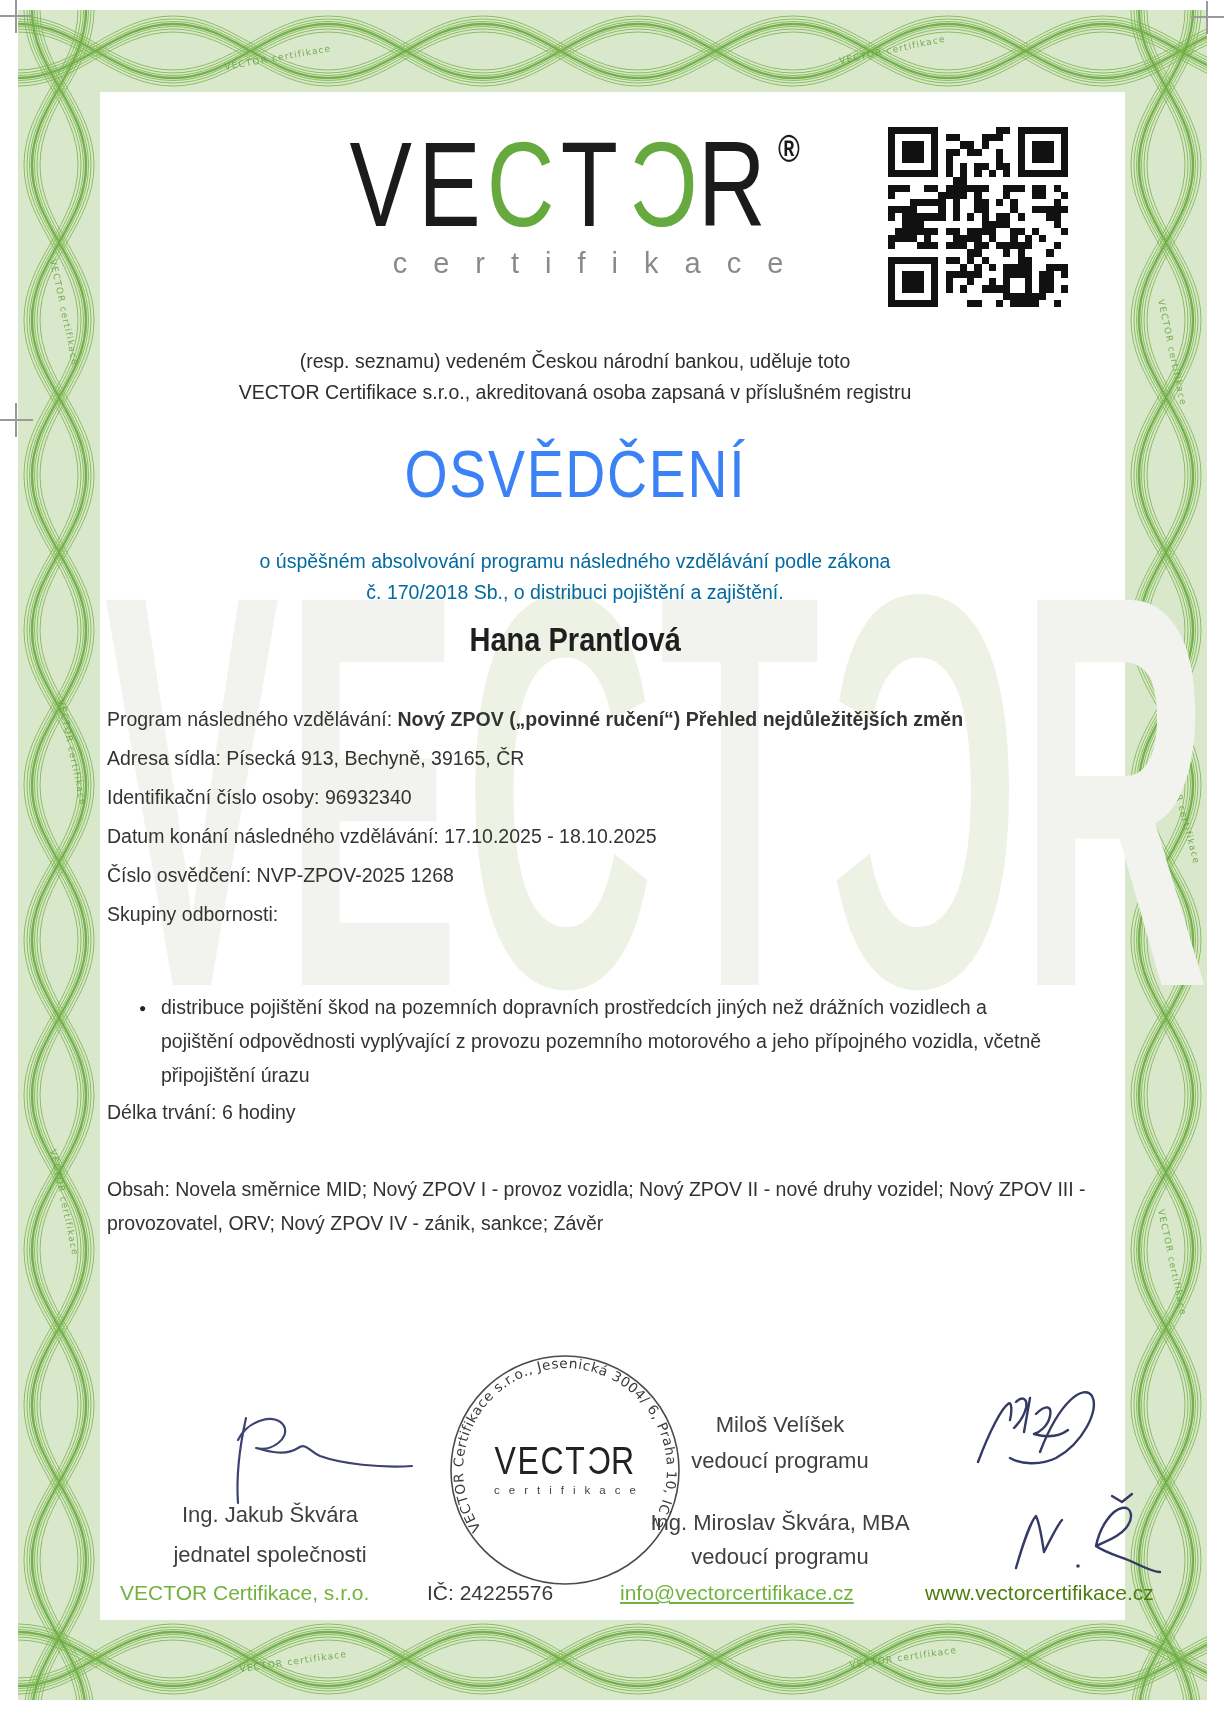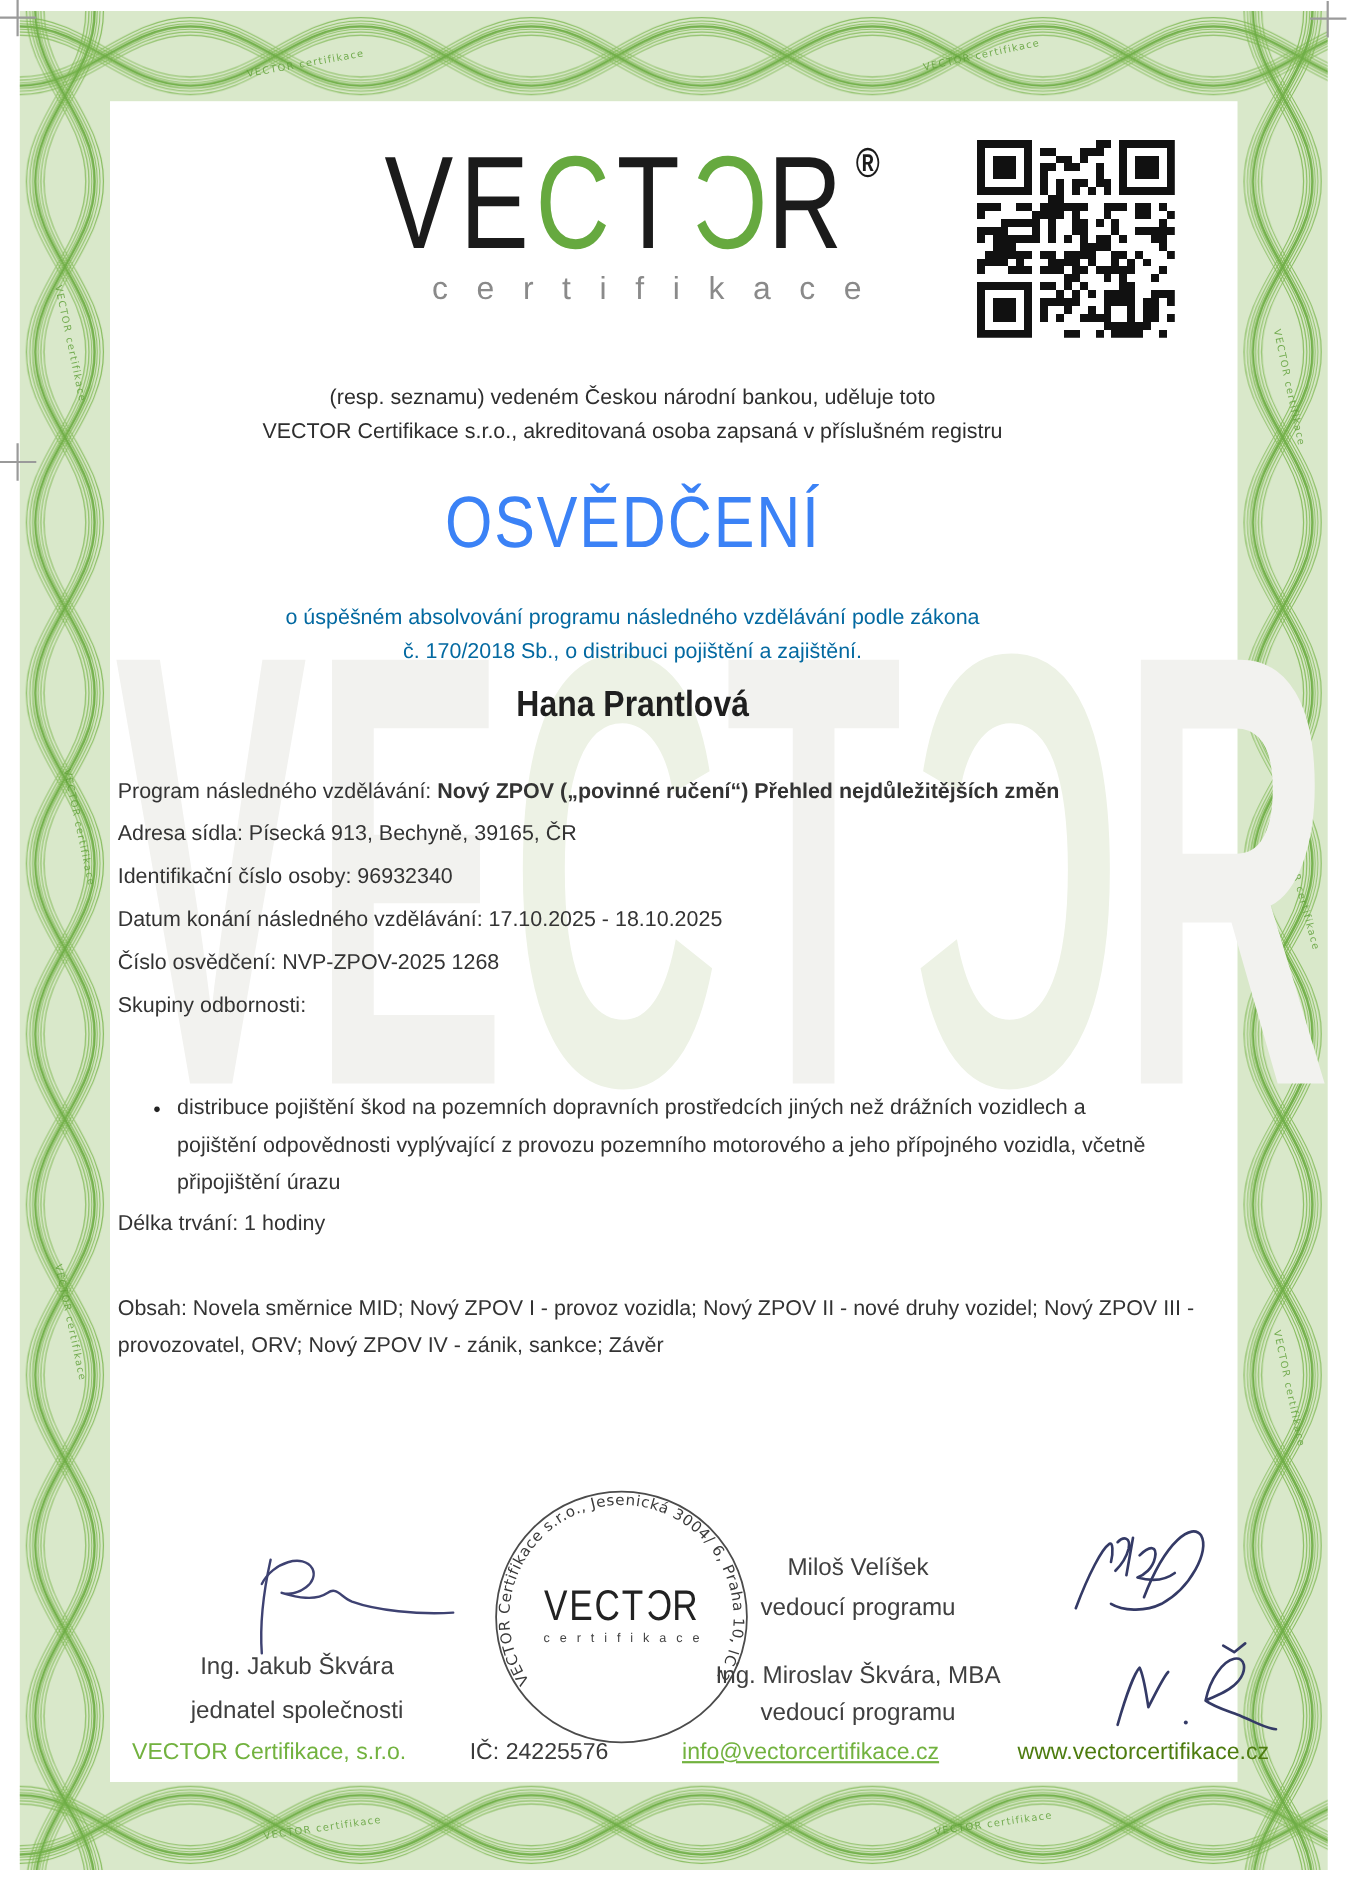--- a/index.html
+++ b/index.html
@@ -488,21 +488,21 @@
       <div class="detail-row"><span class="dl">Datum konání následného vzdělávání:&nbsp;</span><span class="dv">17.10.2025 - 18.10.2025</span></div>
       <div class="detail-row"><span class="dl">Číslo osvědčení:&nbsp;</span><span class="dv">NVP-ZPOV-2025 1268</span></div>
       <div class="detail-row"><span class="dl">Skupiny odbornosti:&nbsp;</span><span class="dv"></span></div>
     </div>
 
   <div class="abs" id="groups">
       <div class="bullet-item">distribuce pojištění škod na pozemních dopravních prostředcích jiných než drážních vozidlech a pojištění odpovědnosti vyplývající z provozu pozemního motorového a jeho přípojného vozidla, včetně připojištění úrazu</div>
     </div>
 
   <div class="abs" id="scope">
-    <div>Délka trvání: 1 hodiny</div>
+    <div>Délka trvání: 6 hodiny</div>
   </div>
 
   <div class="abs" id="content-par">Obsah: Novela směrnice MID; Nový ZPOV I - provoz vozidla; Nový ZPOV II - nové druhy vozidel; Nový ZPOV III - provozovatel, ORV; Nový ZPOV IV - zánik, sankce; Závěr</div>
 
   <svg id="sig-svg" width="1225" height="1718" viewBox="0 0 1225 1718">
     <defs>
       <path id="ringpath" d="M481.4,1528.5 A102,102 0 1 1 648.6,1528.5" fill="none"></path>
     </defs>
     <g>
       <circle cx="565" cy="1470" r="114" fill="none" stroke="#4b4b4b" stroke-width="1.6"></circle>

